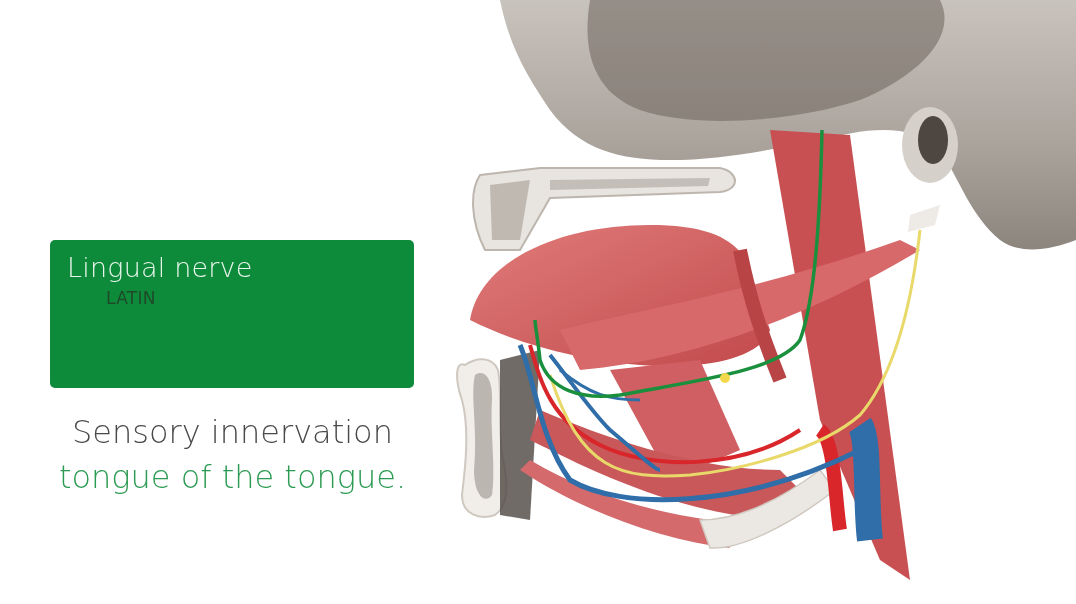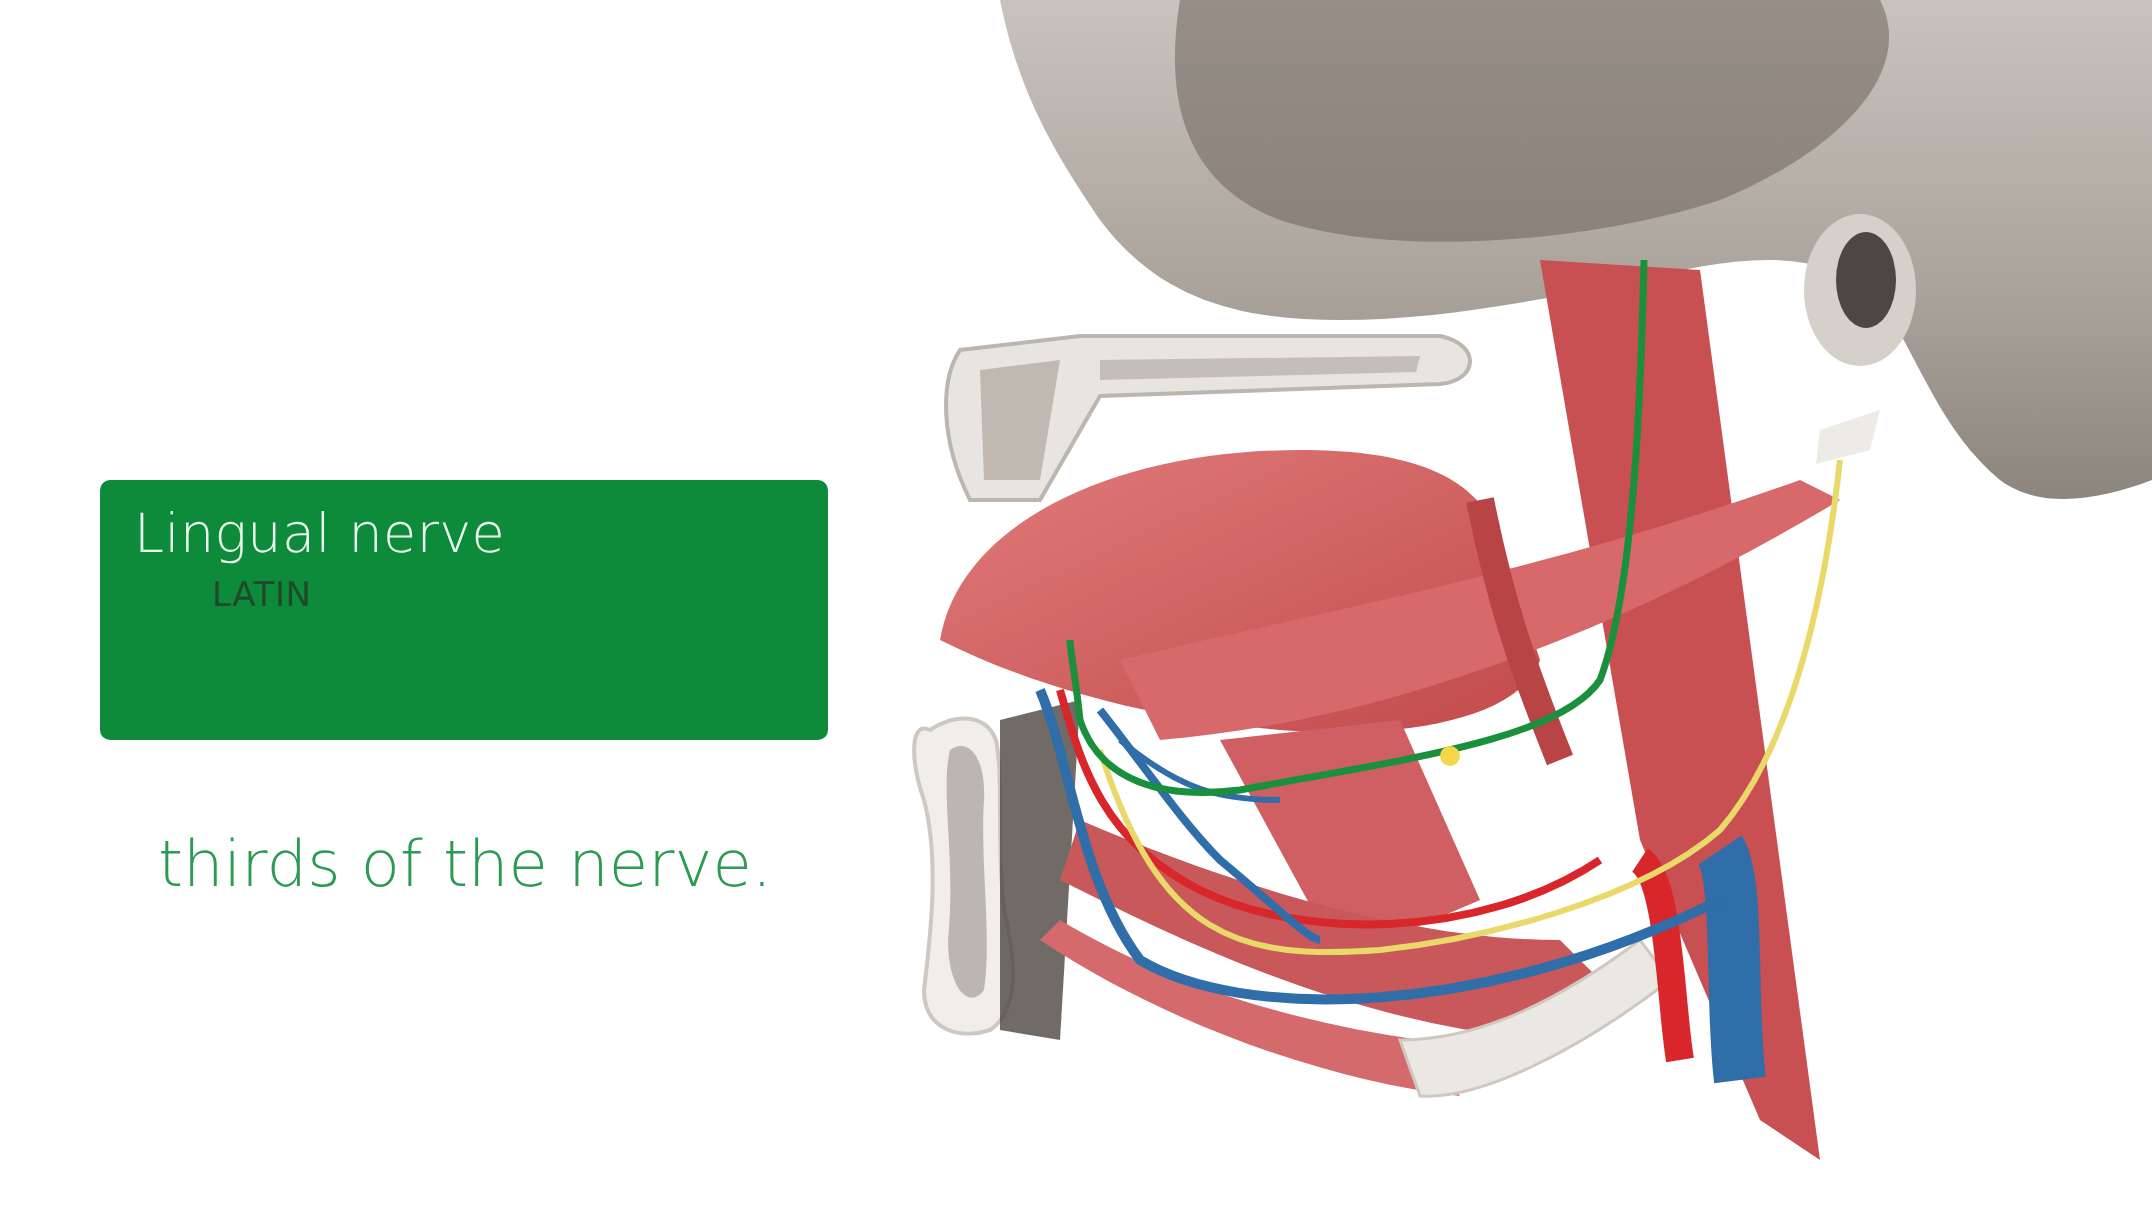--- a/index.html
+++ b/index.html
@@ -1,37 +1,38 @@
 <!DOCTYPE html>
 <html><head>
 <meta charset="utf-8">
 <style>
   html, body { margin:0; padding:0; }
   body { width:1076px; height:604px; background:#ffffff; position:relative; overflow:hidden;
          font-family:"DejaVu Sans","Liberation Sans",sans-serif; }
-  .label-box { position:absolute; left:50px; top:240px; width:364px; height:130px;
+  .label-box { position:absolute; left:50px; top:240px; width:364px; height:148px;
                background:#0d8a3a; border-radius:5px; box-sizing:border-box; padding:12px 17px; }
   .label-title { color:#e9f6ec; font-size:27px; font-weight:300; line-height:32px; letter-spacing:0.2px; }
   .label-latin-tag { color:#1f4a2a; font-size:17px; font-weight:normal; margin-top:6px; line-height:16px; letter-spacing:0.3px;margin-left:39px; }
   .label-latin { color:#e9f6ec; font-size:29px; font-weight:300; line-height:34px; margin-top:2px; }
   .desc { position:absolute; left:40px; top:410px; width:385px; text-align:center;
           font-size:32px; line-height:45px; color:#4a4a4a; font-weight:300; }
   .desc .hl { color:#2b9a52; }
   .illustration { position:absolute; left:440px; top:0; width:636px; height:604px; }
 </style>
 </head>
 <body>
 
 <div class="label-box">
   <div class="label-title">Lingual nerve</div>
   <div class="label-latin-tag">LATIN</div>
 </div>
 
 <div class="desc">
-  <div class="hl">thirds of the nerve.</div>
+  <div>Sensory innervation</div>
+  <div class="hl">tongue of the tongue.</div>
 </div>
 
 <svg class="illustration" viewBox="0 0 636 604" xmlns="http://www.w3.org/2000/svg">
   <defs>
     <linearGradient id="boneG" x1="0" y1="0" x2="0" y2="1">
       <stop offset="0" stop-color="#c9c3bd"></stop>
       <stop offset="0.6" stop-color="#a9a29b"></stop>
       <stop offset="1" stop-color="#8c857e"></stop>
     </linearGradient>
     <linearGradient id="muscleG" x1="0" y1="0" x2="1" y2="1">

